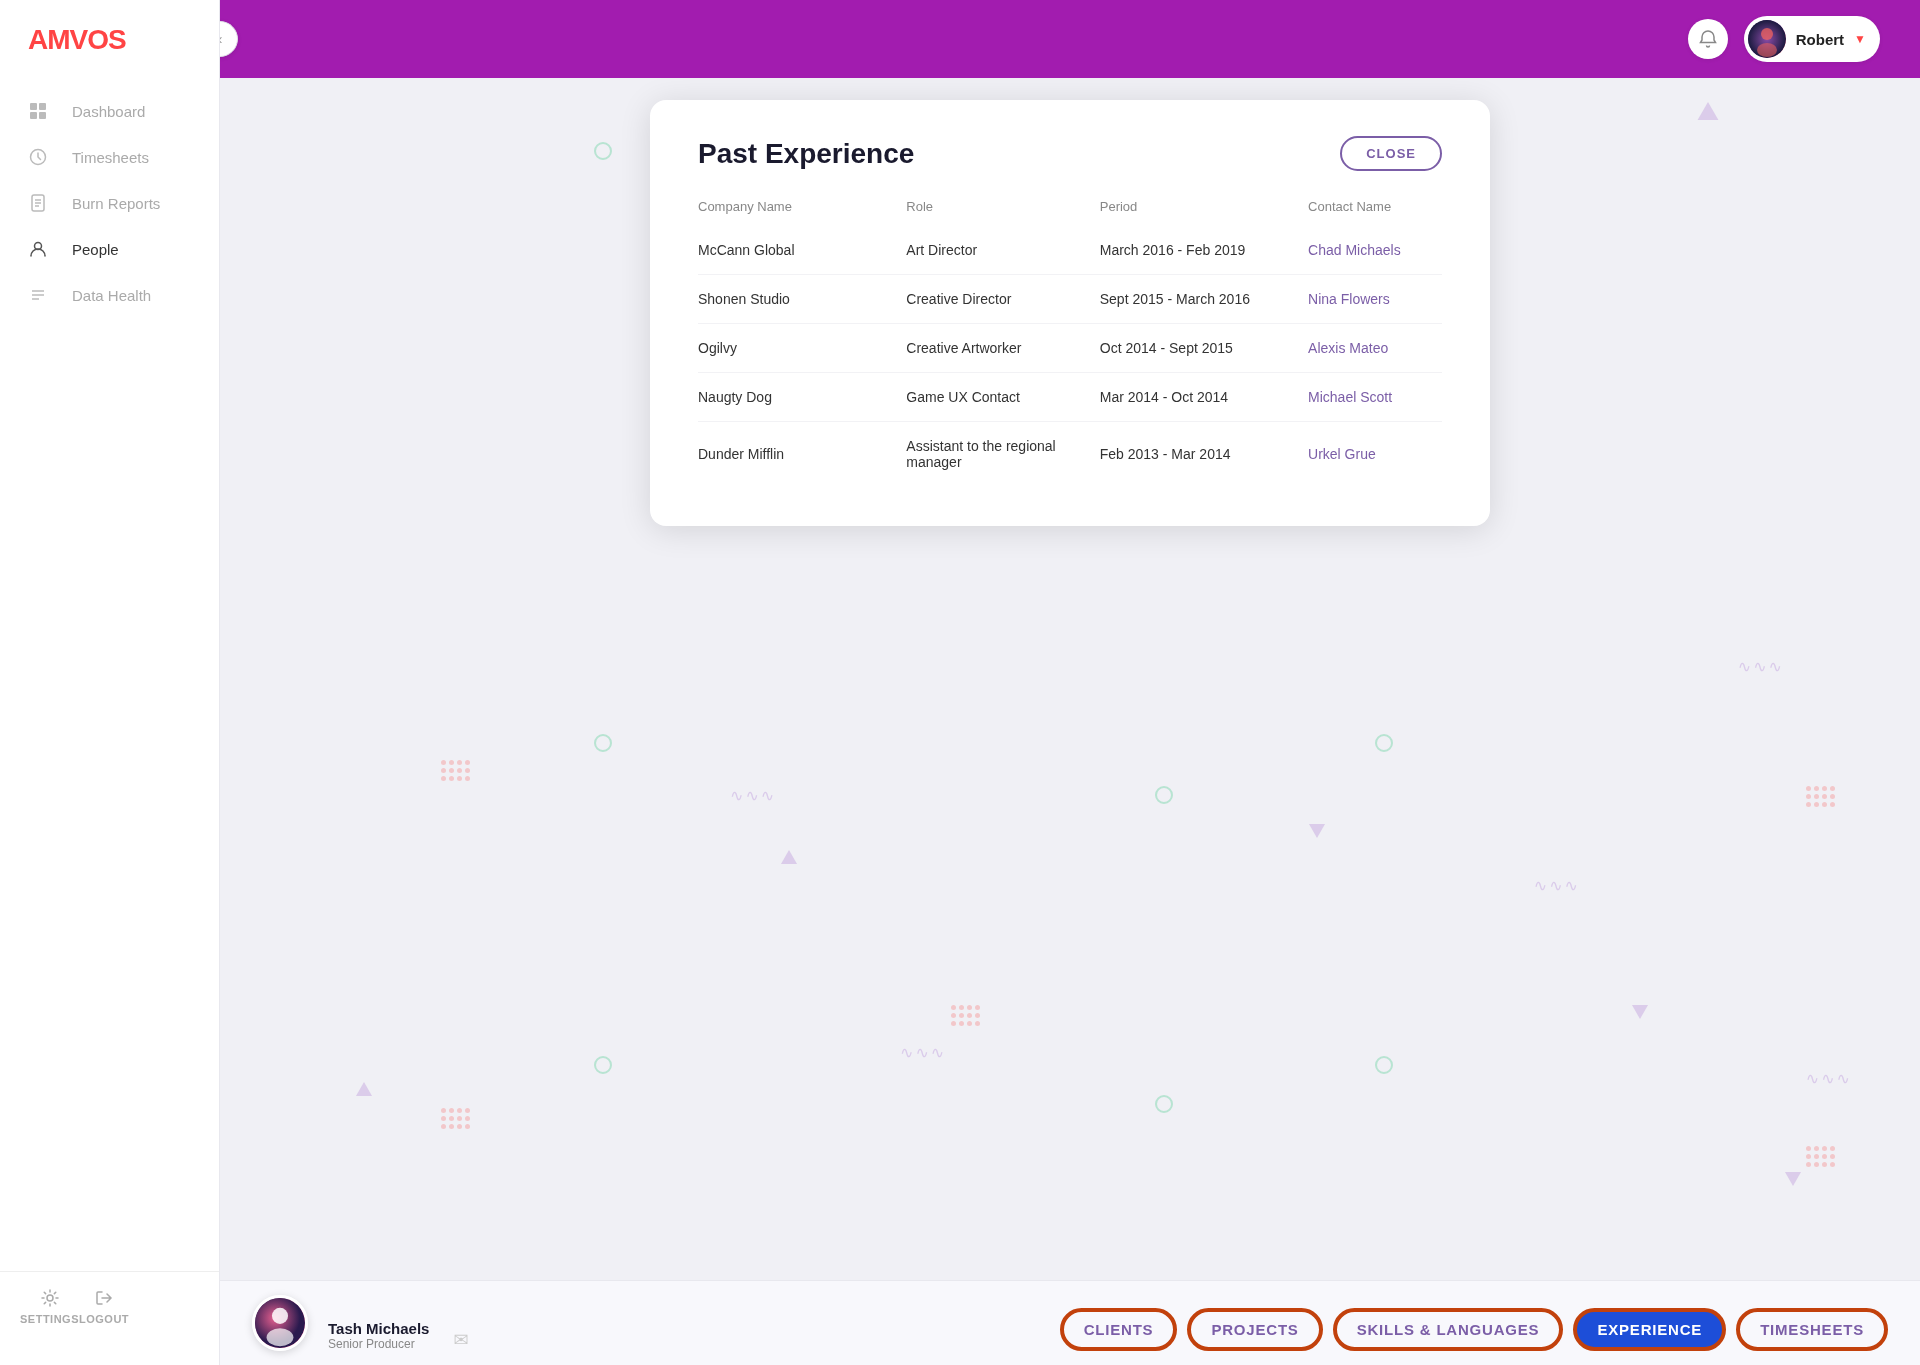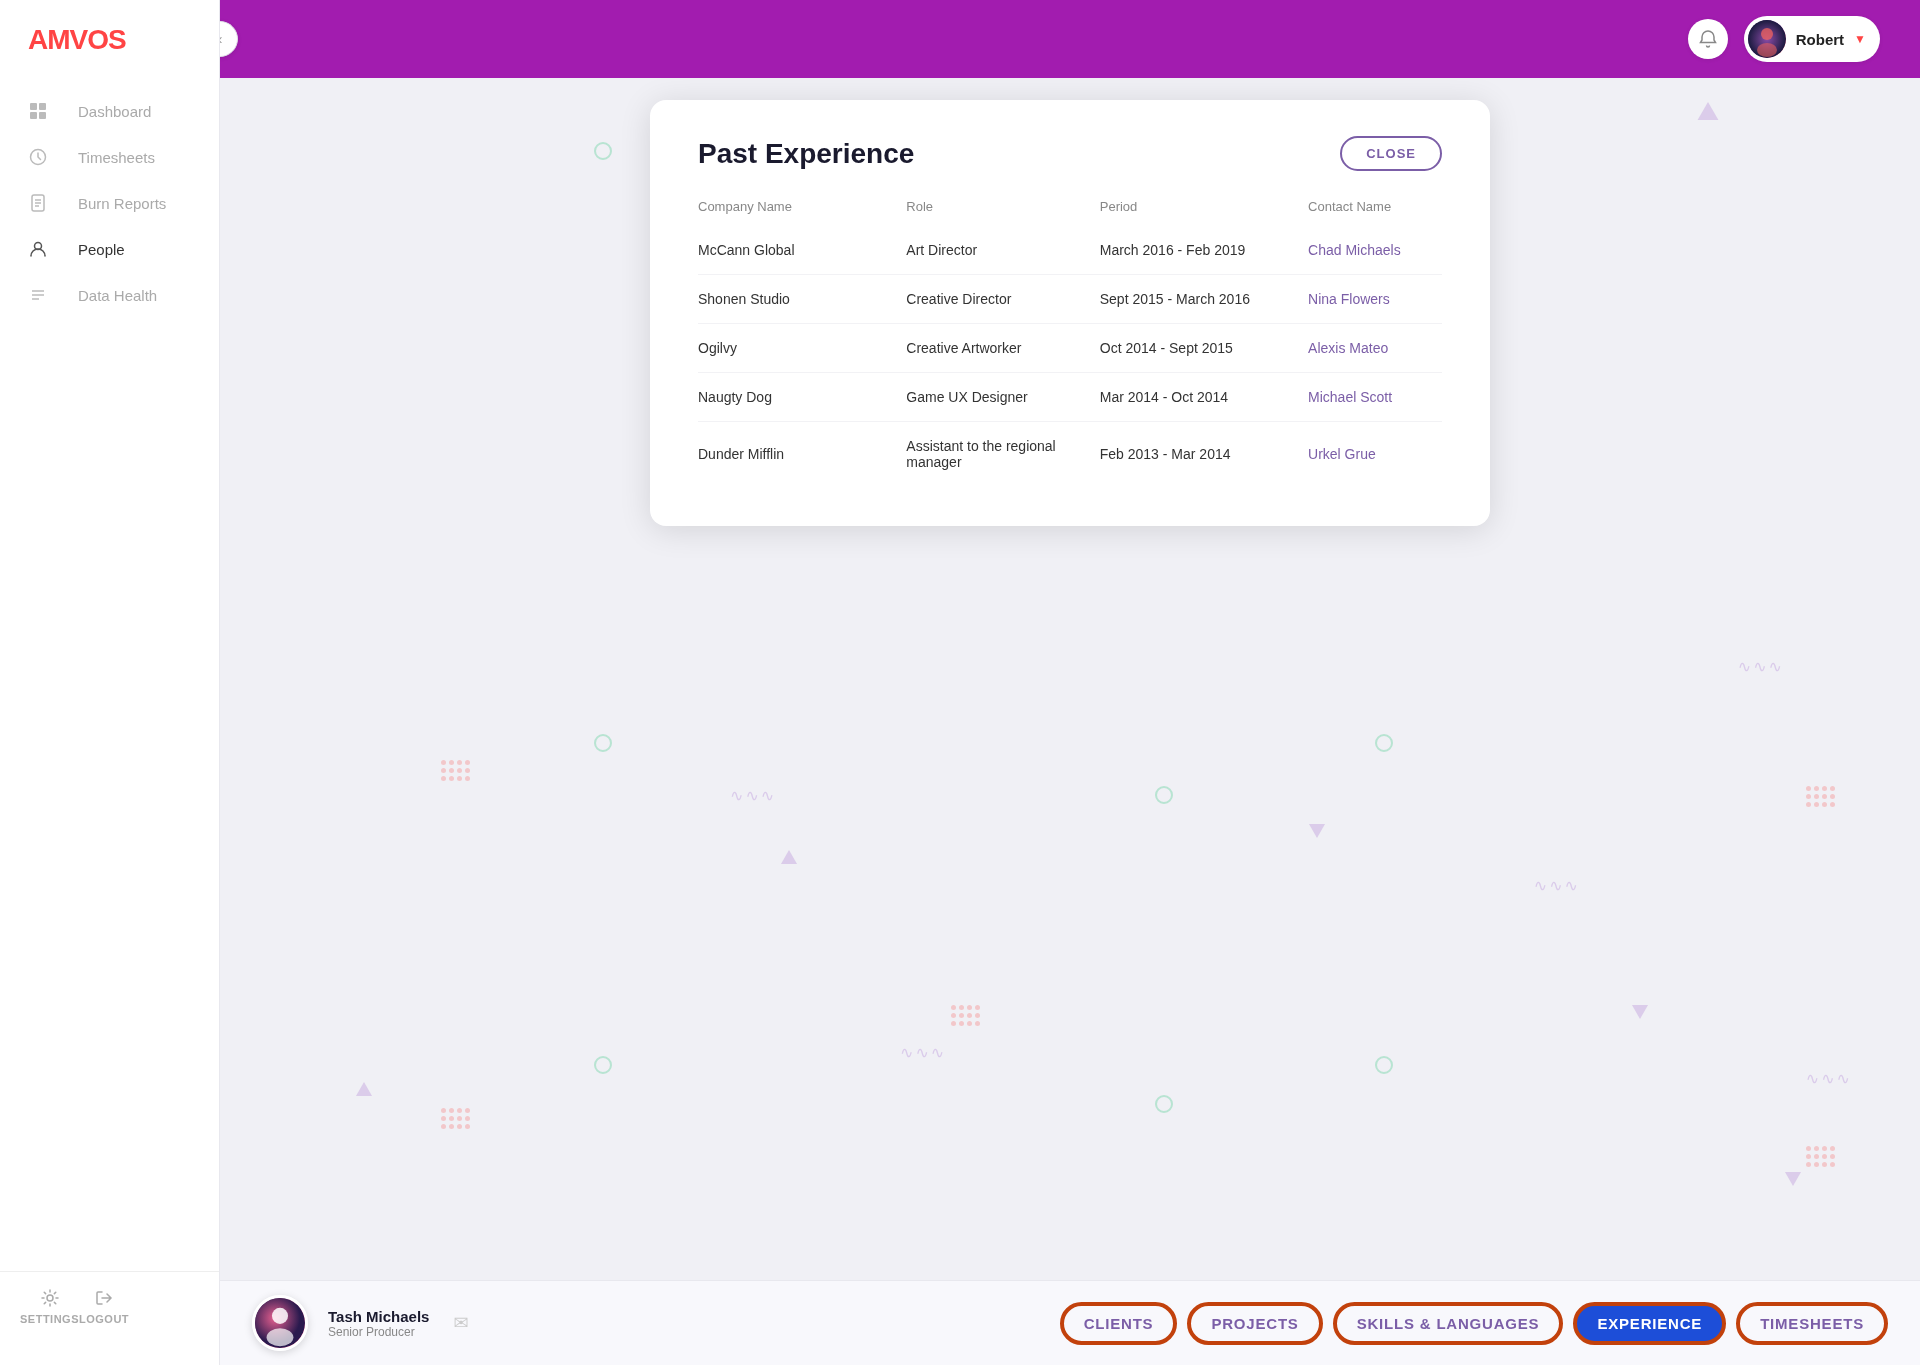--- a/index.html
+++ b/index.html
@@ -20,21 +20,21 @@
       padding: 0 28px 32px;
       font-size: 28px;
       font-weight: 900;
       letter-spacing: -1px;
       color: #1a1a2e;
     }
     .logo span { color: #ff4444; }
     .nav-item {
       display: flex;
       align-items: center;
-      gap: 30px;
+      gap: 24px;
       padding: 13px 28px;
       color: #aaa;
       font-size: 15px;
       font-weight: 500;
       cursor: pointer;
       transition: color 0.15s;
     }
     .nav-item.active { color: #333; }
     .nav-icon { width: 20px; height: 20px; display: flex; align-items: center; justify-content: center; flex-shrink: 0; }
 
@@ -230,21 +230,21 @@
 
     
     .bottom-bar {
       position: absolute;
       bottom: 0;
       left: 0;
       right: 0;
       background: #f8f8fc;
       border-top: 1px solid #e8e8ee;
       display: flex;
-      align-items: center;
+      align-items: flex-end;
       padding: 14px 32px;
       gap: 20px;
       z-index: 30;
     }
     .person-avatar {
       width: 56px;
       height: 56px;
       border-radius: 50%;
       background: linear-gradient(135deg, #2a1a4e, #e86090);
       flex-shrink: 0;
@@ -517,21 +517,21 @@
       <td class="col-contact contact"><a href="#">Nina Flowers</a></td>
     </tr>
             <tr>
       <td class="col-company">Ogilvy</td>
       <td class="col-role">Creative Artworker</td>
       <td class="col-period">Oct 2014 - Sept 2015</td>
       <td class="col-contact contact"><a href="#">Alexis Mateo</a></td>
     </tr>
             <tr>
       <td class="col-company">Naugty Dog</td>
-      <td class="col-role">Game UX Designer</td>
+      <td class="col-role">Game UX Contact</td>
       <td class="col-period">Mar 2014 - Oct 2014</td>
       <td class="col-contact contact"><a href="#">Michael Scott</a></td>
     </tr>
             <tr>
       <td class="col-company">Dunder Mifflin</td>
       <td class="col-role">Assistant to the regional manager</td>
       <td class="col-period">Feb 2013 - Mar 2014</td>
       <td class="col-contact contact"><a href="#">Urkel Grue</a></td>
     </tr>
           </tbody>

